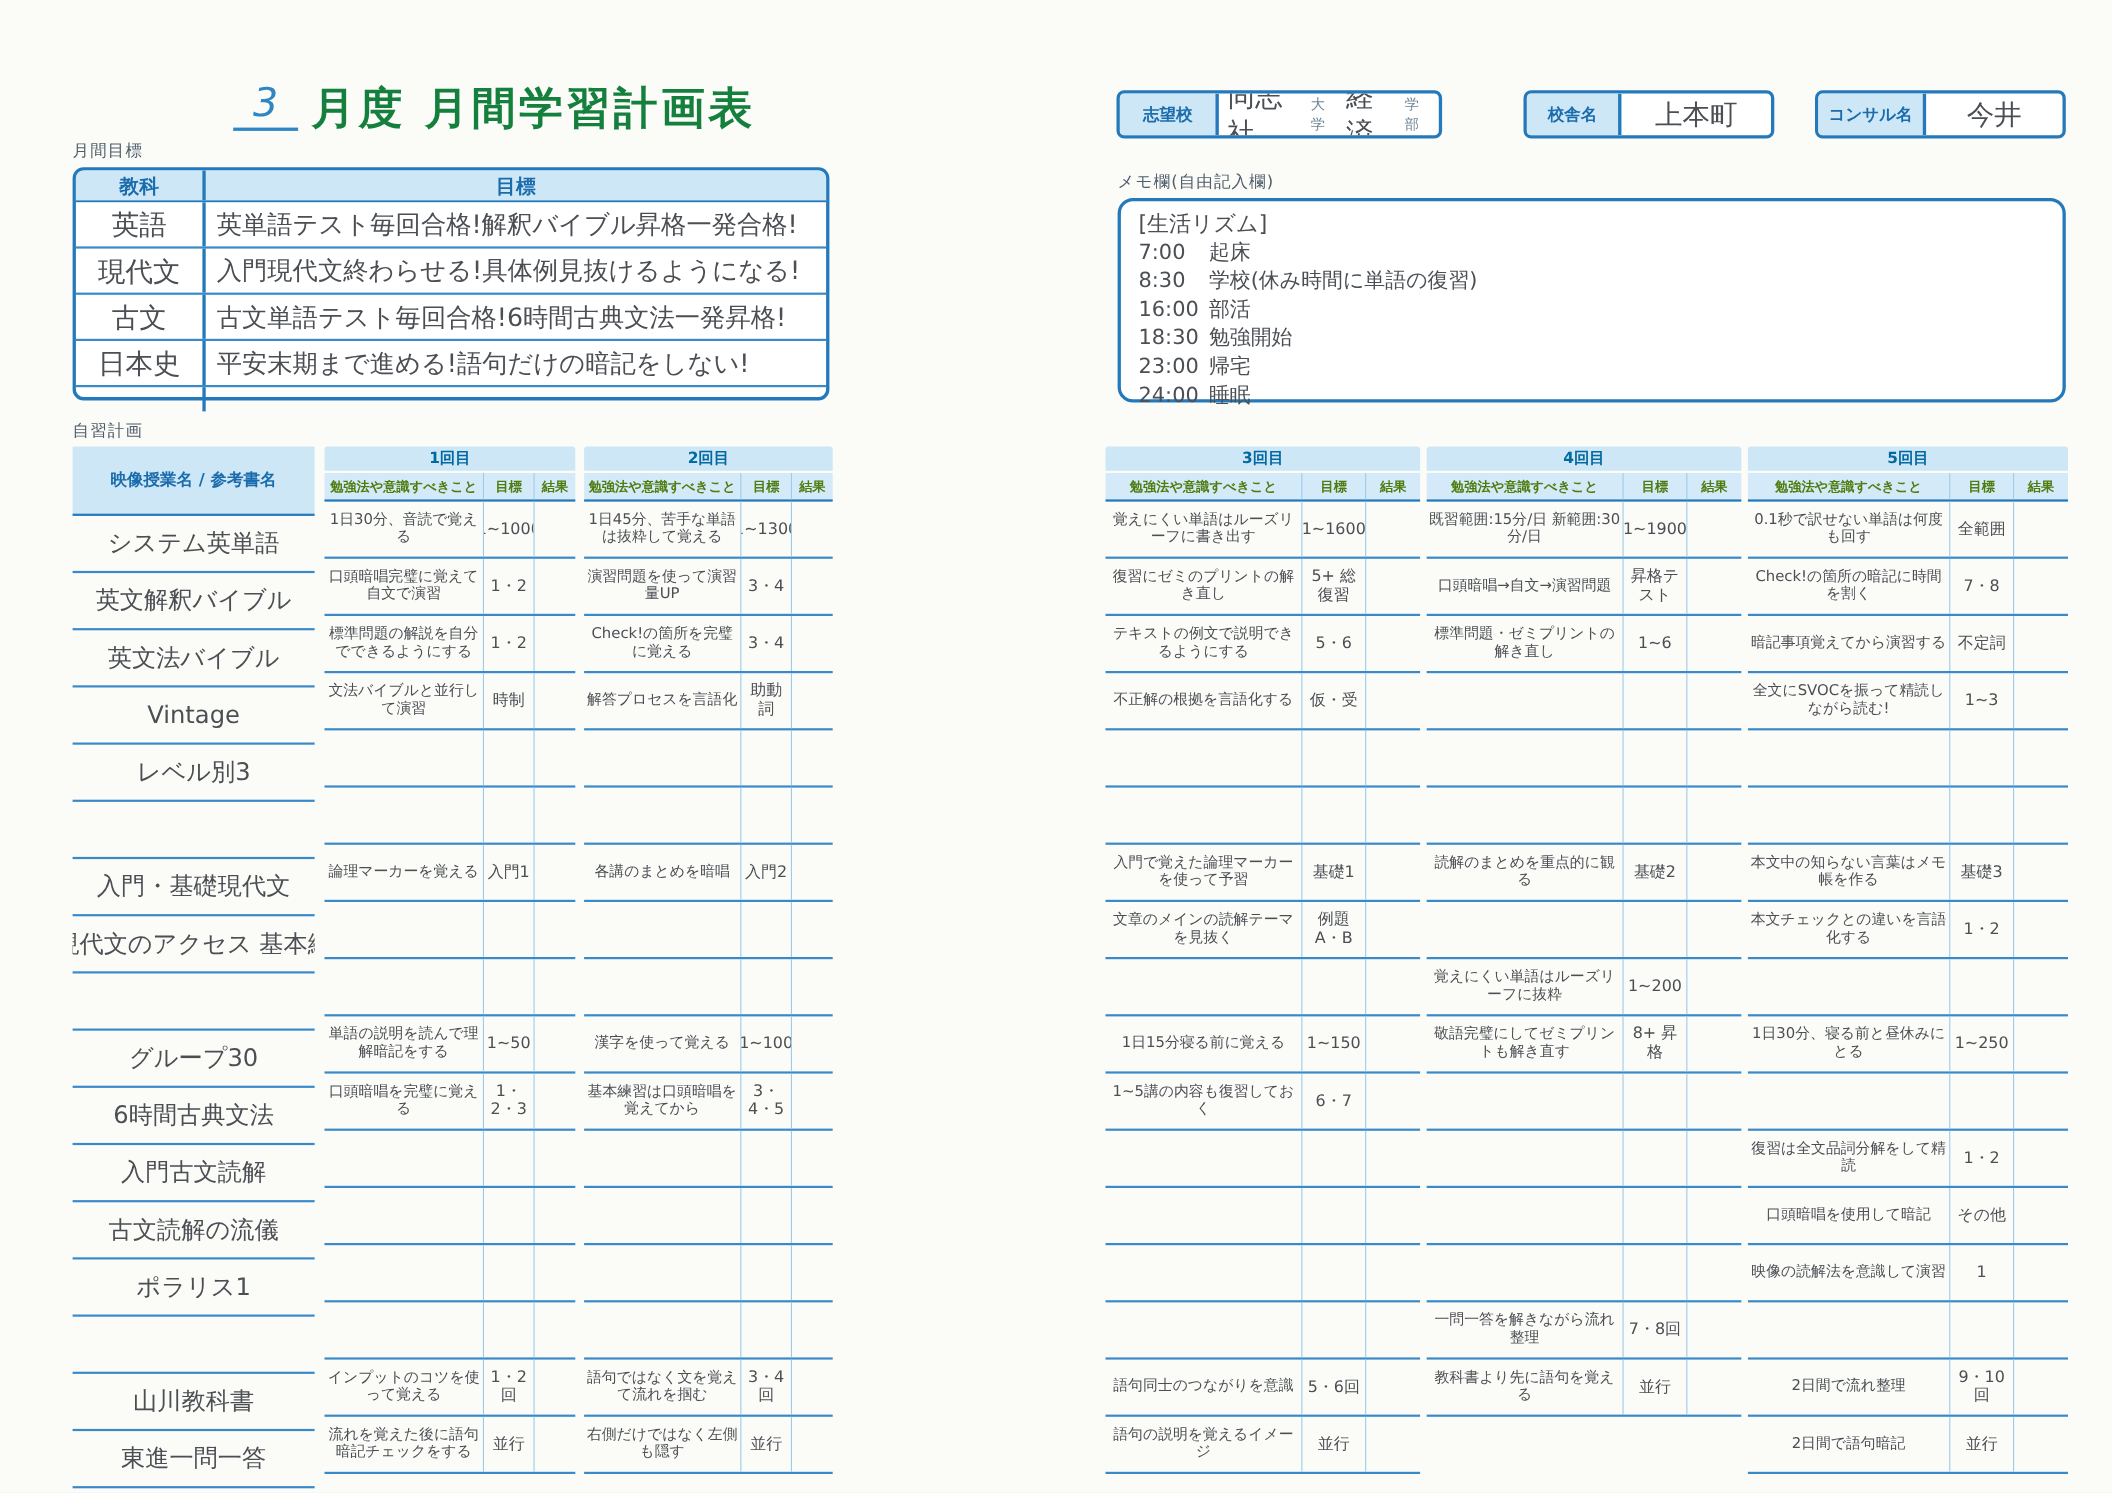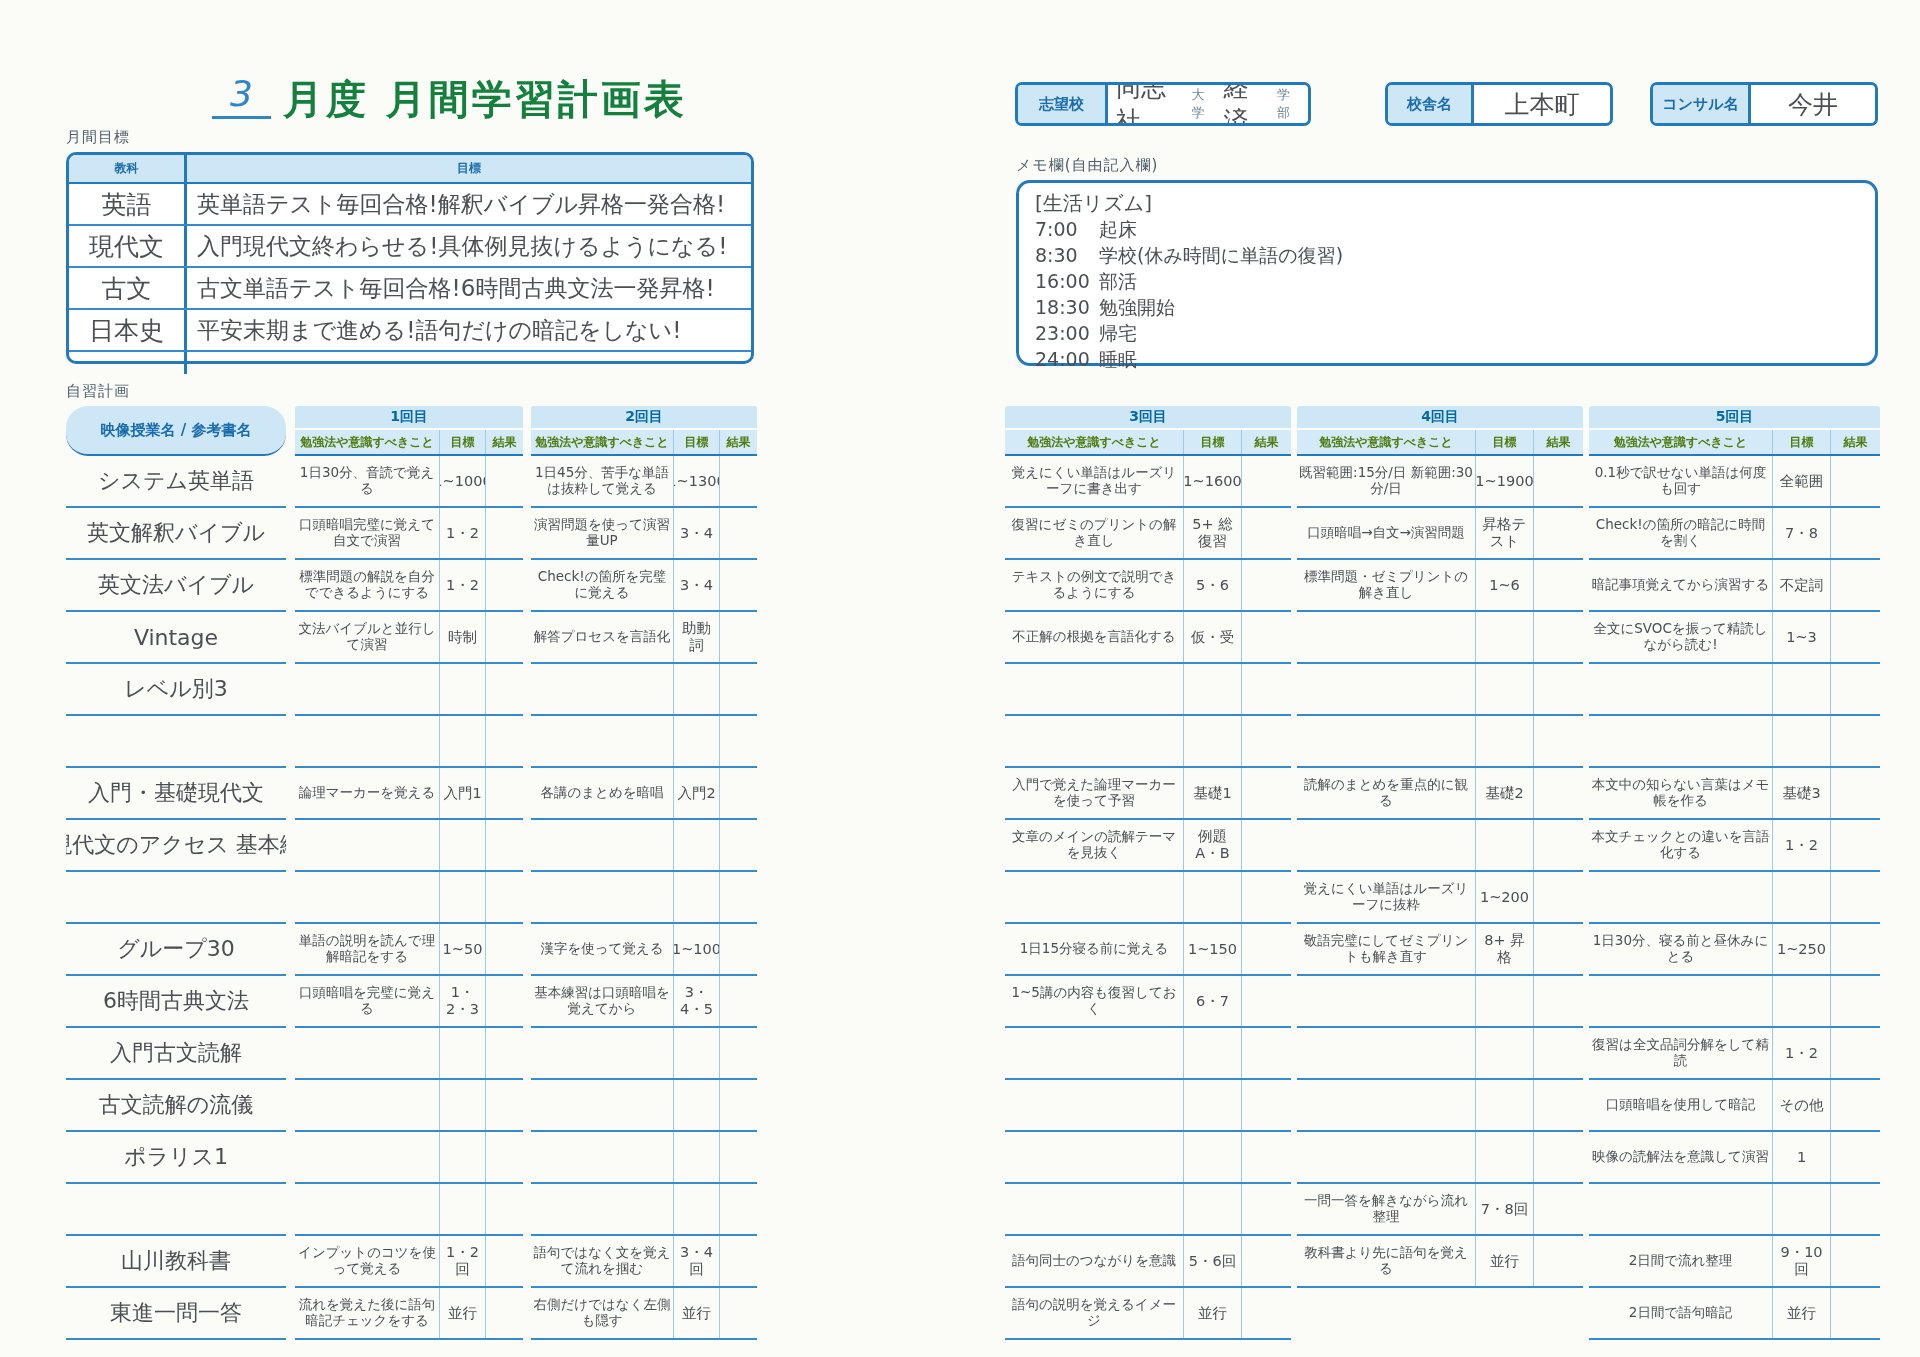--- a/index.html
+++ b/index.html
@@ -15,21 +15,21 @@
   .month-num{font-size:36px;color:#2f86c5;font-style:italic;line-height:1;
              border-bottom:3px solid #2f86c5;padding:0 18px 4px;}
   .title-text{font-size:40px;font-weight:800;color:#15803d;letter-spacing:3px;line-height:1;}
 
   
   .goals-table{position:absolute;left:66px;top:152px;width:688px;height:212px;
                border:3px solid #2479bb;border-radius:10px;background:#fff;box-sizing:border-box;}
   .goals-header{display:flex;height:27px;background:#cde7f6;border-bottom:2px solid #2479bb;
                 border-radius:7px 7px 0 0;}
   .goals-header .gh{display:flex;align-items:center;justify-content:center;
-                    color:#1b6cad;font-weight:bold;font-size:12px;}
+                    color:#1b6cad;font-weight:bold;font-size:18px;}
   .gh-subject{width:118px;border-right:3px solid #2479bb;box-sizing:border-box;}
   .gh-goal{flex:1;}
   .goal-row{display:flex;height:40px;border-bottom:2px solid #3a8ac9;}
   .goal-row.last{border-bottom:none;height:22px;}
   .goal-subject{width:118px;border-right:3px solid #2479bb;box-sizing:border-box;
                 display:flex;align-items:center;justify-content:center;font-size:25px;}
   .goal-text{flex:1;display:flex;align-items:center;padding-left:10px;font-size:23px;
              white-space:nowrap;overflow:visible;}
 
   
@@ -45,23 +45,23 @@
   
   .memo-box{position:absolute;left:1016px;top:180px;width:862px;height:186px;
             border:3px solid #2479bb;border-radius:14px;background:#fff;
             box-sizing:border-box;padding:8px 16px;}
   .memo-heading{font-size:20px;line-height:25px;}
   .memo-row{display:flex;font-size:19px;line-height:26px;}
   .memo-time{width:64px;text-align:left;flex:none;}
 
   
   .name-col{position:absolute;left:66px;top:406px;width:220px;}
-  .name-header{height:50px;background:#cde7f6;border-bottom:2px solid #2479bb;
+  .name-header{height:63px;background:#cde7f6;border-bottom:2px solid #2479bb;
                display:flex;align-items:center;justify-content:center;
-               color:#1b6cad;font-weight:bold;font-size:15px;box-sizing:border-box;border-radius:22px;}
+               color:#1b6cad;font-weight:bold;font-size:15px;box-sizing:border-box;}
   .prow.name-cell{height:52px;display:flex;align-items:center;justify-content:center;
                   font-size:22px;border-bottom:2px solid #3a8ac9;box-sizing:border-box;
                   color:#4b4f54;white-space:nowrap;overflow:hidden;}
 
   .plan-group{position:absolute;top:406px;}
   .gheader{height:22px;margin-bottom:2px;background:#cde7f6;color:#0369a1;font-weight:bold;
            font-size:14px;display:flex;align-items:center;justify-content:center;
            border-radius:3px 3px 0 0;}
   .gsub{height:26px;display:flex;background:#d5eaf8;border-bottom:2px solid #2479bb;box-sizing:border-box;}
   .gsub .cell{color:#4d7c0f;font-weight:bold;font-size:12px;}

